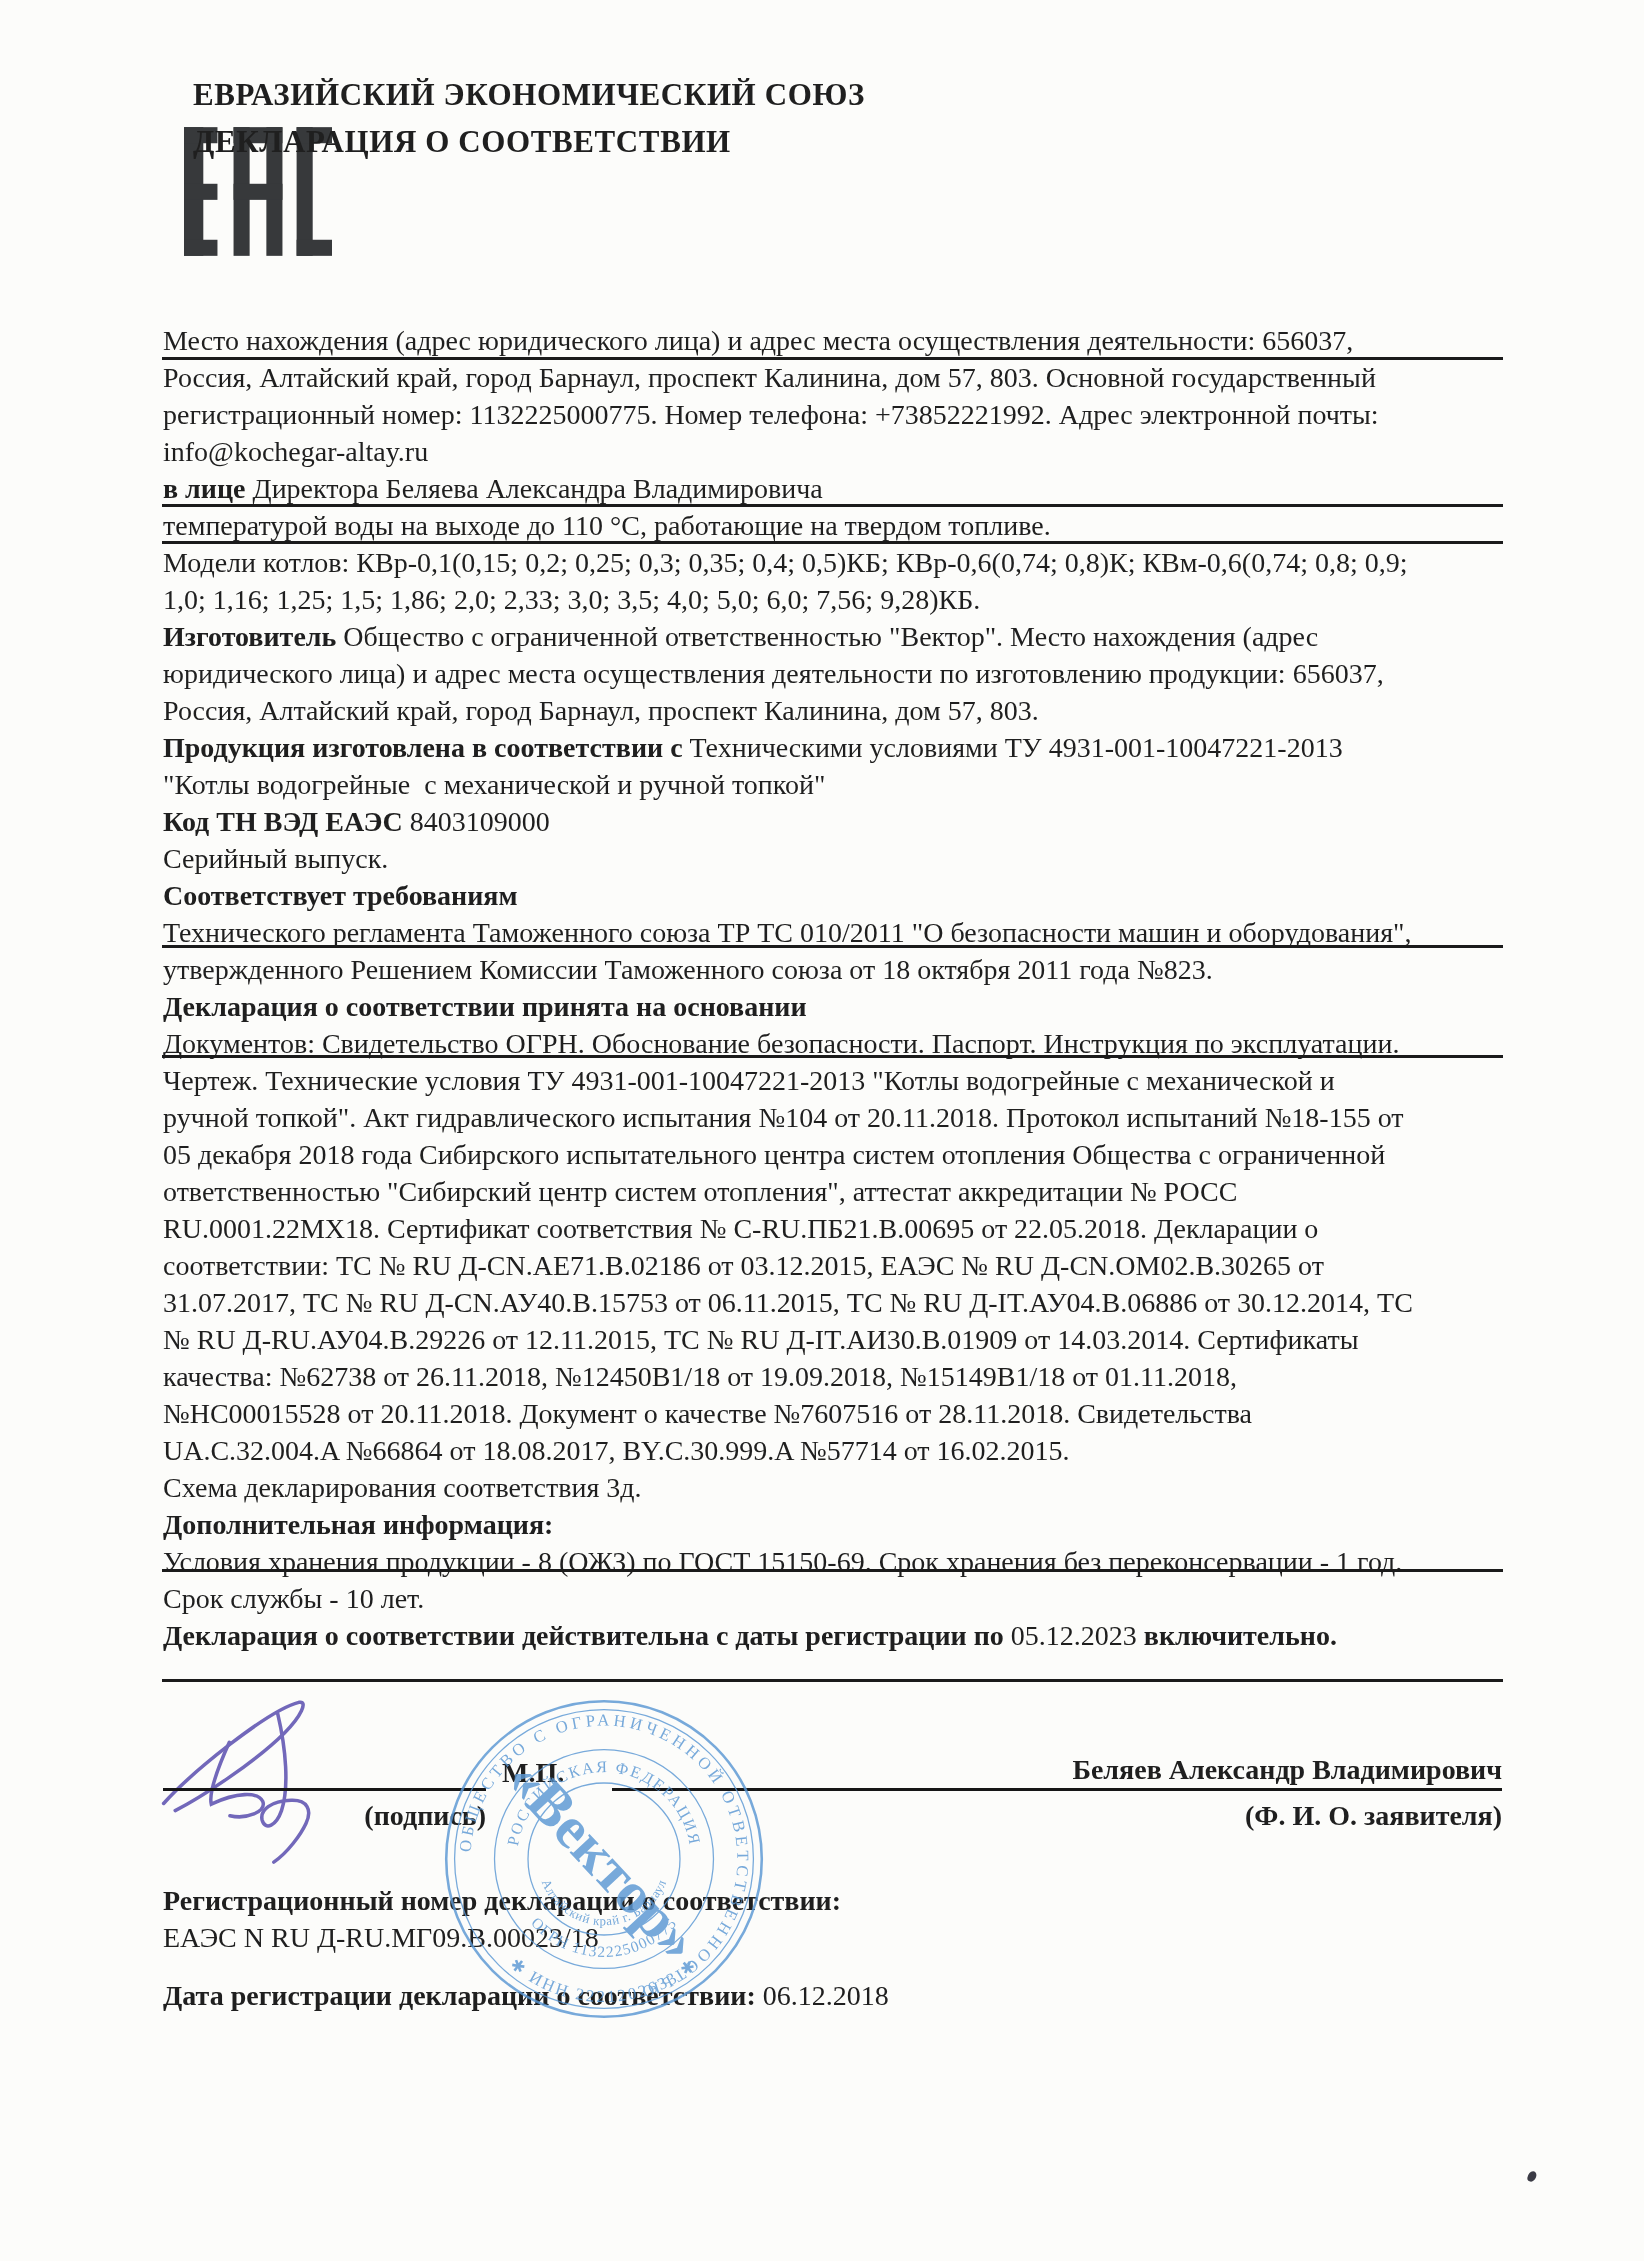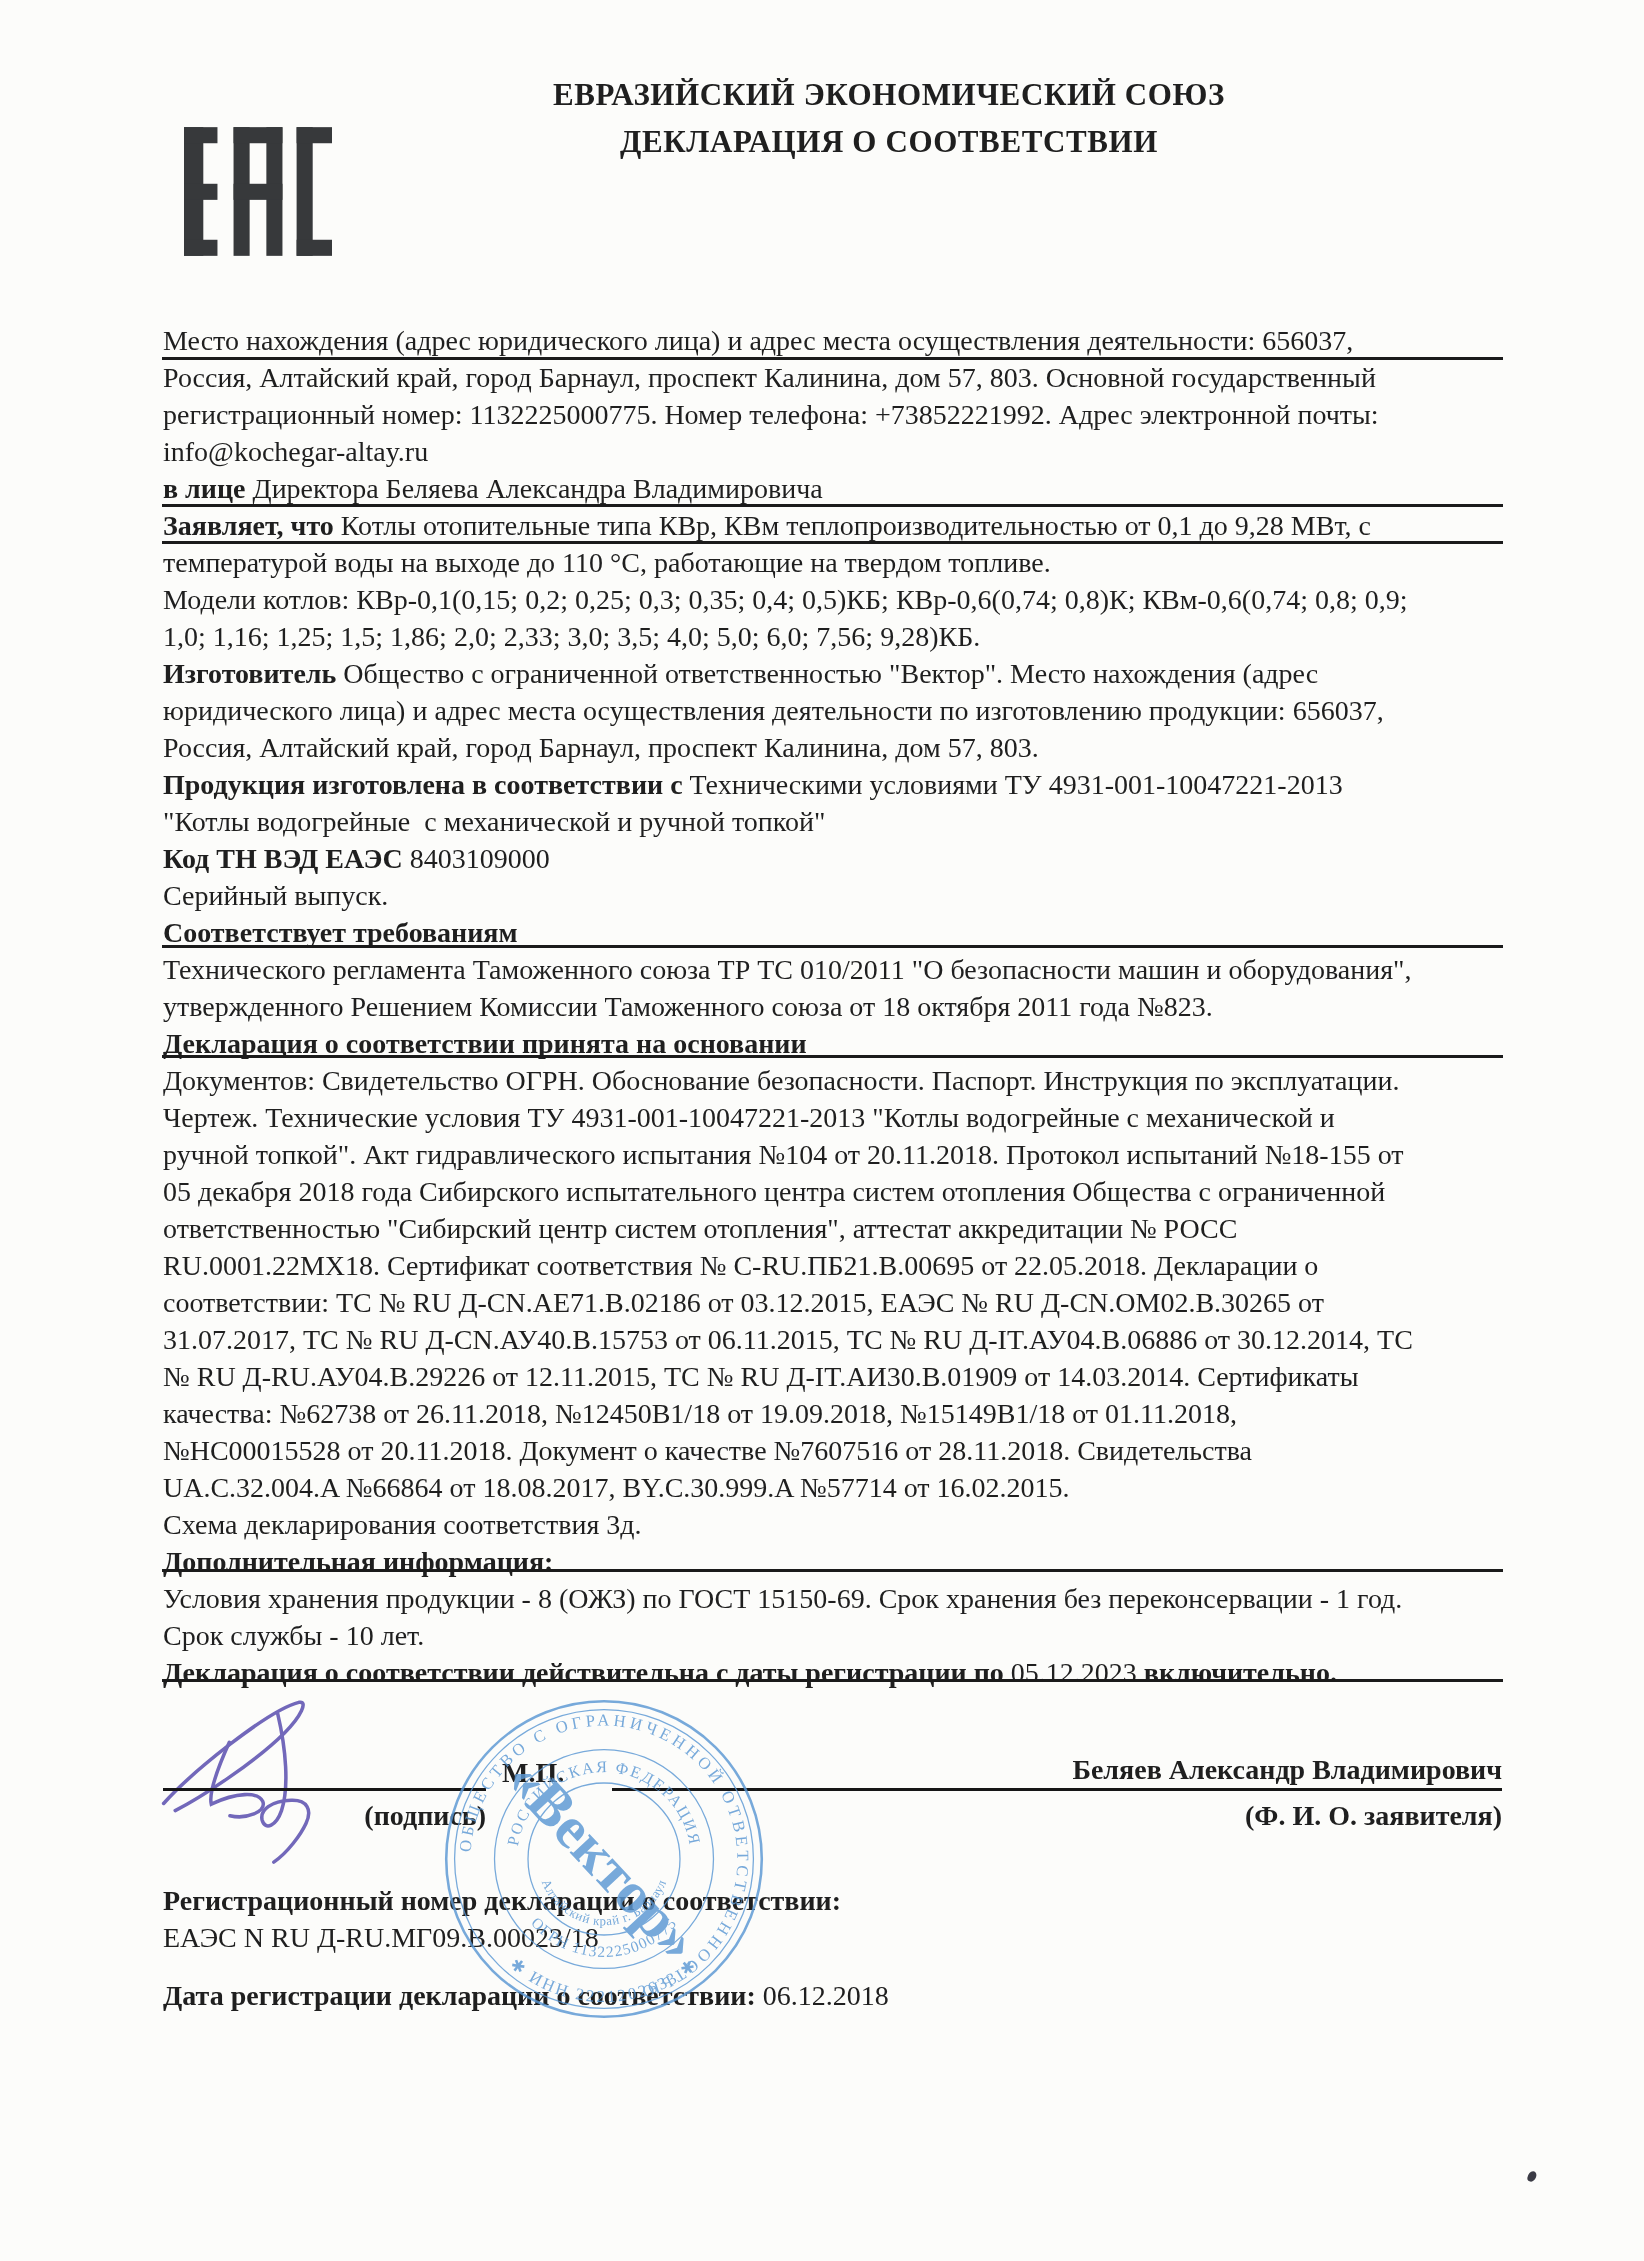--- a/index.html
+++ b/index.html
@@ -1,19 +1,19 @@
 <!DOCTYPE html>
 <html style="font-size:10.3px"><head>
 <meta charset="utf-8">
 <style>
   html,body{margin:0;padding:0;background:#e8e8e6;}
   .page{position:relative;width:1644px;height:2261px;background:#fcfcfa;overflow:hidden;
         font-family:"Liberation Serif","DejaVu Serif",serif;color:#1f1f1f;}
   .abs{position:absolute;}
-  .title{width:1392px;left:193px;text-align:center;font-weight:bold;font-size:31px;
+  .title{width:1392px;left:193px;font-weight:bold;font-size:31px;
          line-height:39px;letter-spacing:0.6px;white-space:pre;}
   .body-lines{left:163px;top:322px;width:1340px;font-size:28px;}
   .bline{height:37px;line-height:37px;white-space:pre;}
   .bline .b{font-weight:bold;}
   .sep{position:absolute;left:-1.3px;width:1341px;height:2.6px;background:#1b1b1b;}
   .rule{height:2.6px;background:#161616;}
   .sigtext{font-size:28px;line-height:37px;white-space:pre;}
   .ctr{text-align:right;font-weight:bold;}
   .bold{font-weight:bold;}
   .mp{font-size:28px;}
@@ -44,21 +44,20 @@
 
   <div class="abs title" style="top:75px">ЕВРАЗИЙСКИЙ ЭКОНОМИЧЕСКИЙ СОЮЗ</div>
   <div class="abs title" style="top:122px">ДЕКЛАРАЦИЯ О СООТВЕТСТВИИ</div>
 
   <div class="abs body-lines">
       <div class="bline"><span>Место нахождения (адрес юридического лица) и адрес места осуществления деятельности: 656037,</span></div>
       <div class="bline"><span>Россия, Алтайский край, город Барнаул, проспект Калинина, дом 57, 803. Основной государственный</span></div>
       <div class="bline"><span>регистрационный номер: 1132225000775. Номер телефона: +73852221992. Адрес электронной почты:</span></div>
       <div class="bline"><span>info@kochegar-altay.ru</span></div>
       <div class="bline"><span class="b">в лице</span><span> Директора Беляева Александра Владимировича</span></div>
-      <div class="bline"><span class="b">Заявляет, что</span><span> Котлы отопительные типа КВр, КВм теплопроизводительностью от 0,1 до 9,28 МВт, с</span></div>
       <div class="bline"><span>температурой воды на выходе до 110 °С, работающие на твердом топливе.</span></div>
       <div class="bline"><span>Модели котлов: КВр-0,1(0,15; 0,2; 0,25; 0,3; 0,35; 0,4; 0,5)КБ; КВр-0,6(0,74; 0,8)К; КВм-0,6(0,74; 0,8; 0,9;</span></div>
       <div class="bline"><span>1,0; 1,16; 1,25; 1,5; 1,86; 2,0; 2,33; 3,0; 3,5; 4,0; 5,0; 6,0; 7,56; 9,28)КБ.</span></div>
       <div class="bline"><span class="b">Изготовитель</span><span> Общество с ограниченной ответственностью "Вектор". Место нахождения (адрес</span></div>
       <div class="bline"><span>юридического лица) и адрес места осуществления деятельности по изготовлению продукции: 656037,</span></div>
       <div class="bline"><span>Россия, Алтайский край, город Барнаул, проспект Калинина, дом 57, 803.</span></div>
       <div class="bline"><span class="b">Продукция изготовлена в соответствии с</span><span> Техническими условиями ТУ 4931-001-10047221-2013</span></div>
       <div class="bline"><span>"Котлы водогрейные  с механической и ручной топкой"</span></div>
       <div class="bline"><span class="b">Код ТН ВЭД ЕАЭС</span><span> 8403109000</span></div>
       <div class="bline"><span>Серийный выпуск.</span></div>

